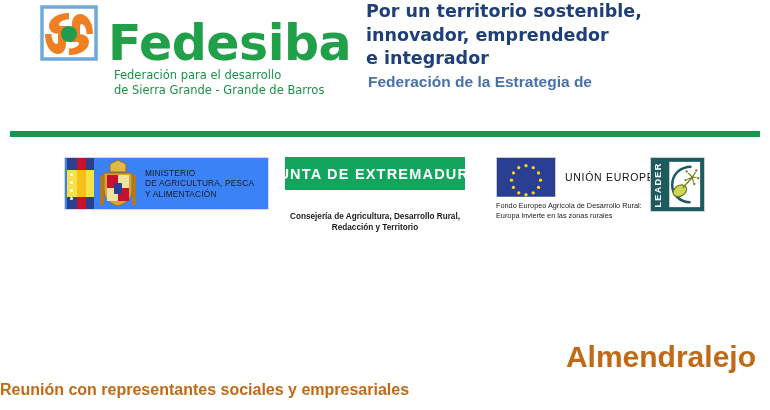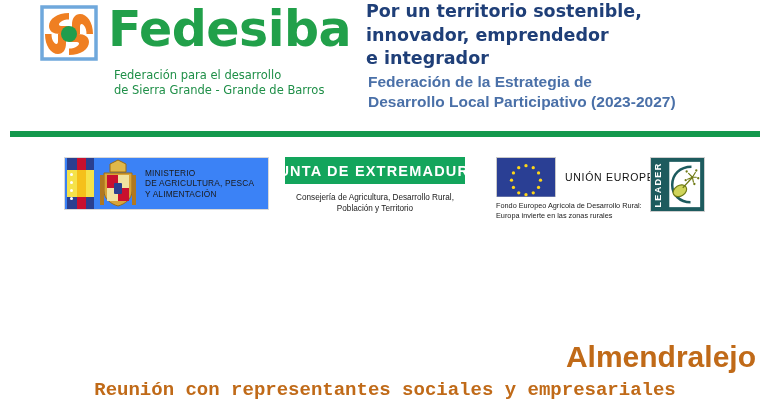--- a/index.html
+++ b/index.html
@@ -20,21 +20,21 @@
   .mark svg{display:block;width:66px;height:60px;}
 
   .wordmark{
     font-family:"DejaVu Sans", sans-serif;
     font-weight:bold;
     font-size:49px;
     line-height:52px;
     color:#21a04a;
     letter-spacing:-0.5px;
     margin-left:6px;
-    margin-top:2px;
+    margin-top:16px;
   }
   .tagline{
     position:absolute;left:78px;top:66px;
     font-family:"DejaVu Sans", sans-serif;
     font-size:11.5px;
     line-height:14.5px;
     font-weight:normal;
     color:#1f8f48;
     white-space:nowrap;
   }
@@ -98,38 +98,39 @@
     line-height:10.5px;
     font-weight:normal;
     color:#1a1a1a;
     letter-spacing:0.2px;
     white-space:nowrap;
   }
 
   
   .junta{position:absolute;left:285px;top:2px;width:180px;}
   .junta-box{
-    width:180px;height:27px;background:#13a55c;
+    width:180px;height:33px;background:#13a55c;
     display:flex;align-items:center;justify-content:center;
   }
   .junta-box span{
     font-family:"Liberation Sans", sans-serif;
     font-weight:bold;
     font-size:14.5px;
     color:#ffffff;
     letter-spacing:1.2px;
     white-space:nowrap;
   }
   .junta-sub{
-    margin-top:8px;text-align:center;
+    margin-top:21px;text-align:center;
     font-family:"Liberation Sans", sans-serif;
     font-size:8.2px;
     line-height:11px;
     color:#1a1a1a;
     white-space:nowrap;
+    font-weight:bold;
   }
 
   
   .ue{position:absolute;left:480px;top:2px;width:165px;padding-left:16px;}
   .ue-row{display:flex;align-items:center;}
   .ue-flag{
     position:relative;width:60px;height:40px;flex:0 0 60px;
     background:#2a3f94;border:1px solid #c9c9c9;box-sizing:border-box;
   }
   .ue-flag svg{display:block;}
@@ -165,24 +166,24 @@
     position:absolute;right:14px;top:340px;
     font-family:"Liberation Sans", sans-serif;
     font-weight:bold;
     font-size:30px;
     line-height:34px;
     color:#c06a18;
     white-space:nowrap;
   }
   .meeting{
     position:absolute;left:0;right:0;top:376px;
-    text-align:center;
-    font-family:Liberation Mono, monospace;
-    font-weight:bold;
-    font-size:19px;
+    text-align:left;
+    font-family:Liberation Sans, sans-serif;
+    font-weight:bold;
+    font-size:16px;
     line-height:28px;
     color:#c06a18;
     white-space:nowrap;
   }
 </style>
 </head>
 <body>
 
 <div class="stage">
 
@@ -238,21 +239,20 @@
   </div>
 
   <div class="headline">
     <div>Por un territorio sostenible,</div>
     <div>innovador, emprendedor</div>
     <div>e integrador</div>
   </div>
 
   <div class="subhead">
     <div>Federación de la Estrategia de</div>
-    <div>Desarrollo Local Participativo (2023-2027)</div>
   </div>
 
   <div class="rule"></div>
 
   <div class="band">
 
     <div class="ministerio">
       <div class="esp-flag">
         <div class="fl t"></div>
         <div class="fl m"></div>
@@ -285,21 +285,21 @@
         <div>Y ALIMENTACIÓN</div>
       </div>
     </div>
 
     <div class="junta">
       <div class="junta-box">
         <span>JUNTA  DE  EXTREMADURA</span>
       </div>
       <div class="junta-sub">
         <div>Consejería de Agricultura, Desarrollo Rural,</div>
-        <div>Población y Territorio</div>
+        <div>Redacción y Territorio</div>
       </div>
     </div>
 
     <div class="ue">
       <div class="ue-row">
         <div class="ue-flag">
           <svg viewBox="0 0 60 40" xmlns="http://www.w3.org/2000/svg">
             <rect width="60" height="40" fill="#2a3f94"></rect>
             <g fill="#ffd617">
               <circle cx="30" cy="8" r="1.7"></circle>

